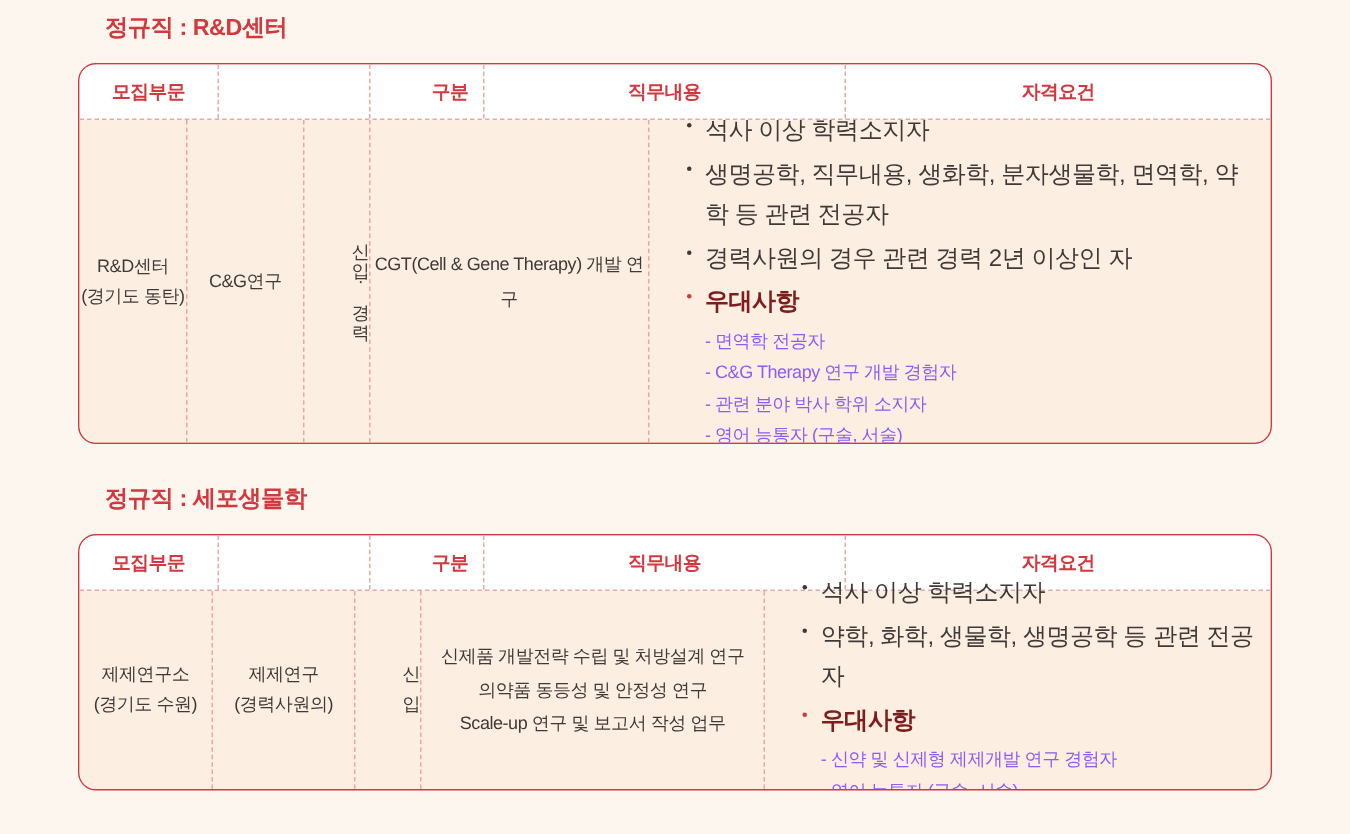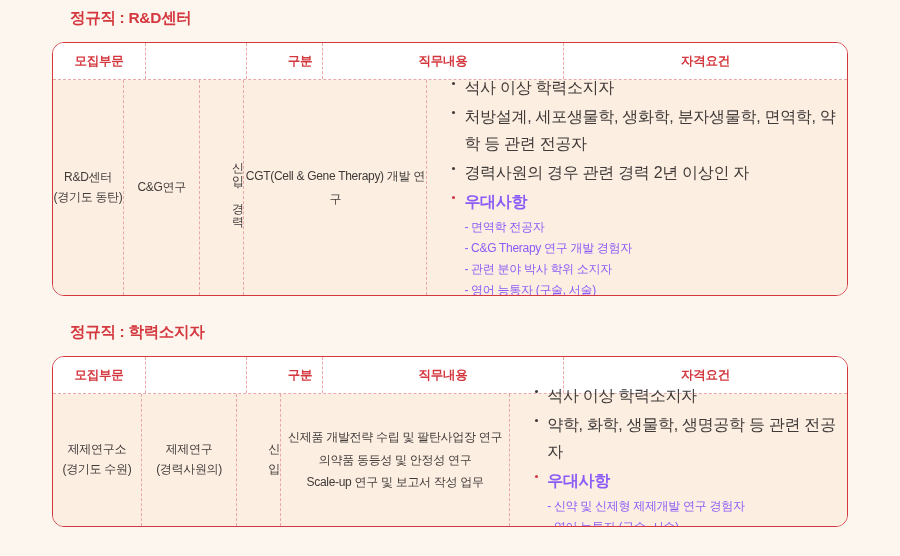--- a/index.html
+++ b/index.html
@@ -122,21 +122,21 @@
     content: "";
     position: absolute;
     left: 1px;
     top: 8px;
     width: 3px;
     height: 3px;
     border-radius: 50%;
     background: #3f3a38;
   }
   .bullet-list li.accent {
-    color: #8b5cf6;
+    color: #7f1d1d;
     font-weight: bold;
   }
   .bullet-list li.accent::before {
     background: #d4383f;
   }
   .dash-list {
     list-style: none;
     margin: 0;
     padding: 0 0 0 13px;
   }
@@ -180,40 +180,40 @@
           <span class="vertical">신입·경력</span>
         </div>
         <div class="cell c4 cell-body-4 vdash">
           <div class="duty-block">
             <span class="stack-line">CGT(Cell &amp; Gene Therapy) 개발 연구</span>
           </div>
         </div>
         <div class="cell c5 cell-body-5 vdash">
           <ul class="bullet-list">
             <li>석사 이상 학력소지자</li>
-            <li>처방설계, 세포생물학, 생화학, 분자생물학, 면역학, 약학 등 관련 전공자</li>
+            <li>생명공학, 직무내용, 생화학, 분자생물학, 면역학, 약학 등 관련 전공자</li>
             <li>경력사원의 경우 관련 경력 2년 이상인 자</li>
           </ul>
           <div class="spacer-line"></div>
           <ul class="bullet-list">
             <li class="accent">우대사항</li>
           </ul>
           <ul class="dash-list">
             <li>- 면역학 전공자</li>
             <li>- C&amp;G Therapy 연구 개발 경험자</li>
             <li>- 관련 분야 박사 학위 소지자</li>
             <li>- 영어 능통자 (구술, 서술)</li>
           </ul>
         </div>
       </div>
     </div>
   </div>
 
   <div class="section section-2">
-    <h2 class="section-title">정규직 : 학력소지자</h2>
+    <h2 class="section-title">정규직 : 세포생물학</h2>
     <div class="table">
       <div class="thead">
         <div class="cell c1">모집부문</div>
         <div class="cell c2 vdash"></div>
         <div class="cell c3 vdash">구분</div>
         <div class="cell c4 vdash">직무내용</div>
         <div class="cell c5 vdash">자격요건</div>
       </div>
       <div class="tbody body-row-2">
         <div class="cell c1 cell-body-1">
@@ -222,21 +222,21 @@
         </div>
         <div class="cell c2 cell-body-2 vdash">
           <span class="stack-line">제제연구</span>
           <span class="stack-line">(경력사원의)</span>
         </div>
         <div class="cell c3 cell-body-3 vdash">
           <span>신입</span>
         </div>
         <div class="cell c4 cell-body-4 vdash">
           <div class="duty-block">
-            <span class="stack-line">신제품 개발전략 수립 및 팔탄사업장 연구</span>
+            <span class="stack-line">신제품 개발전략 수립 및 처방설계 연구</span>
             <span class="stack-line">의약품 동등성 및 안정성 연구</span>
             <span class="stack-line">Scale-up 연구 및 보고서 작성 업무</span>
           </div>
         </div>
         <div class="cell c5 cell-body-5 vdash">
           <ul class="bullet-list">
             <li>석사 이상 학력소지자</li>
             <li>약학, 화학, 생물학, 생명공학 등 관련 전공자</li>
           </ul>
           <div class="spacer-line"></div>

